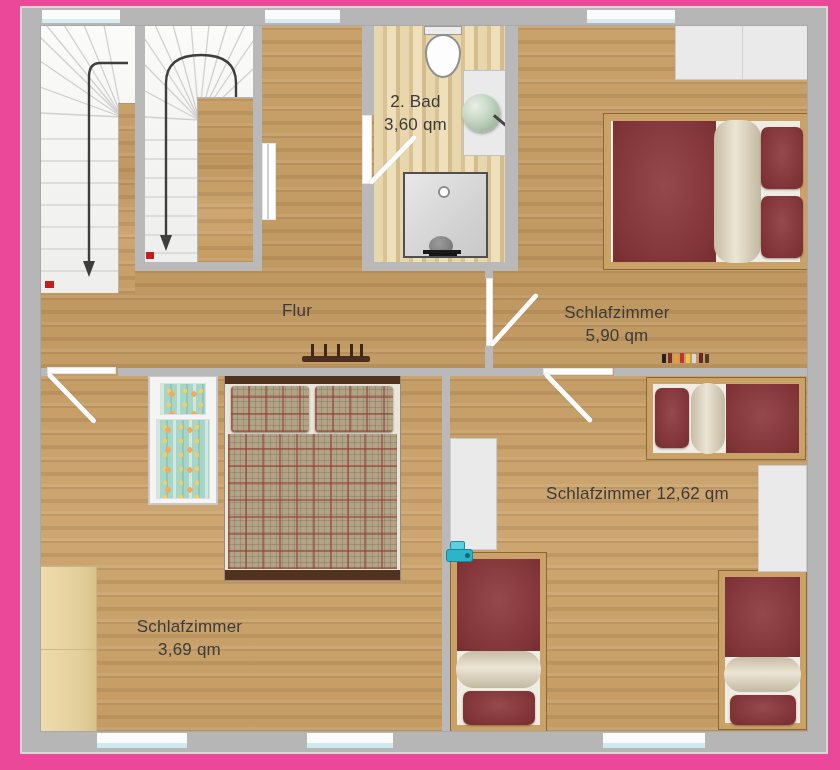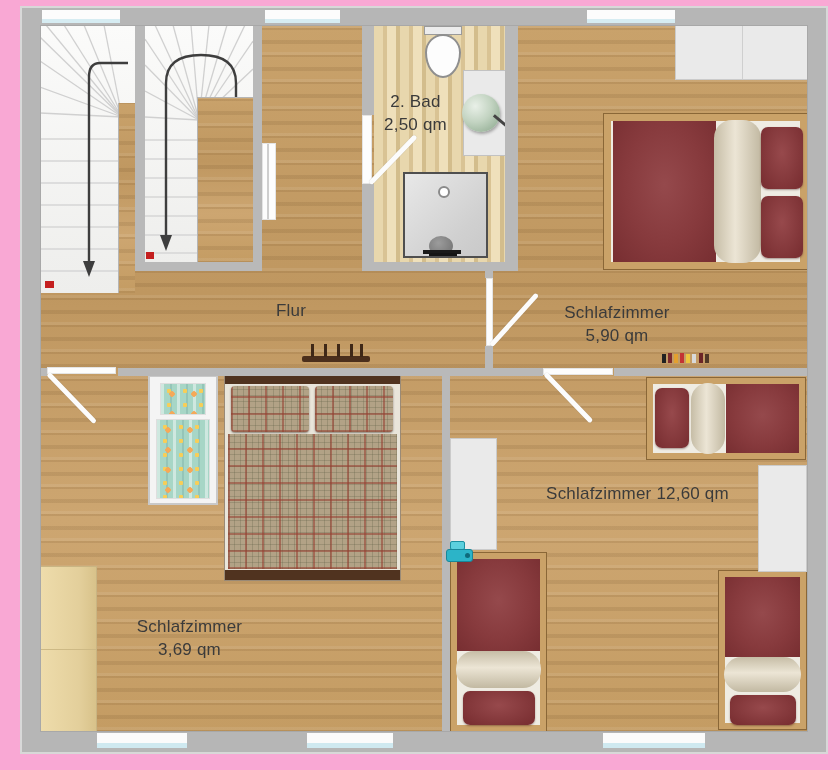--- a/index.html
+++ b/index.html
@@ -1,16 +1,16 @@
 <!DOCTYPE html>
 <html><head>
 <meta charset="utf-8">
 <style>
   html,body{margin:0;padding:0;background:#fff}
-  .plan{position:relative;width:840px;height:770px;background:#f9a8d4;overflow:hidden;
+  .plan{position:relative;width:840px;height:770px;background:#ec4899;overflow:hidden;
         font-family:"Liberation Sans",sans-serif}
   .a{position:absolute}
   .wall{position:absolute;background:#b9b9b9}
   .outer{position:absolute;left:22px;top:8px;width:804px;height:744px;box-sizing:border-box;
          border:solid #b6b6b6;border-width:17px 18px 20px 18px;outline:2px solid #d8d8d8;
          box-shadow:inset 0 0 0 1px #a8a8a8}
   .wood{background-color:#c59e67;background-image:
     repeating-linear-gradient(0deg,
       rgba(118,82,40,.16) 0 2px, rgba(255,255,255,.08) 2px 5px,
       rgba(0,0,0,0) 5px 13px, rgba(92,62,26,.12) 13px 17px,
@@ -235,30 +235,30 @@
   <div class="outer"></div>
   <div class="wint" style="left:42px;top:10px;width:78px;height:13px"></div>
   <div class="wint" style="left:265px;top:10px;width:75px;height:13px"></div>
   <div class="wint" style="left:587px;top:10px;width:88px;height:13px"></div>
   <div class="winb" style="left:97px;top:733px;width:90px;height:15px"></div>
   <div class="winb" style="left:307px;top:733px;width:86px;height:15px"></div>
   <div class="winb" style="left:603px;top:733px;width:102px;height:15px"></div>
 
   <div class="label" style="left:358px;top:90px;width:115px">
     <span>2. Bad</span><br>
-    <span>2,50 qm</span>
-  </div>
-  <div class="label" style="left:256px;top:299px;width:70px">
+    <span>3,60 qm</span>
+  </div>
+  <div class="label" style="left:262px;top:299px;width:70px">
     <span>Flur</span>
   </div>
   <div class="label" style="left:528px;top:301px;width:178px">
     <span>Schlafzimmer</span><br>
     <span>5,90 qm</span>
   </div>
   <div class="label" style="left:530px;top:482px;width:215px">
-    <span>Schlafzimmer 12,60 qm</span>
+    <span>Schlafzimmer 12,62 qm</span>
   </div>
   <div class="label" style="left:112px;top:615px;width:155px">
     <span>Schlafzimmer</span><br>
     <span>3,69 qm</span>
   </div>
 
 </div>
 
 </body></html>

